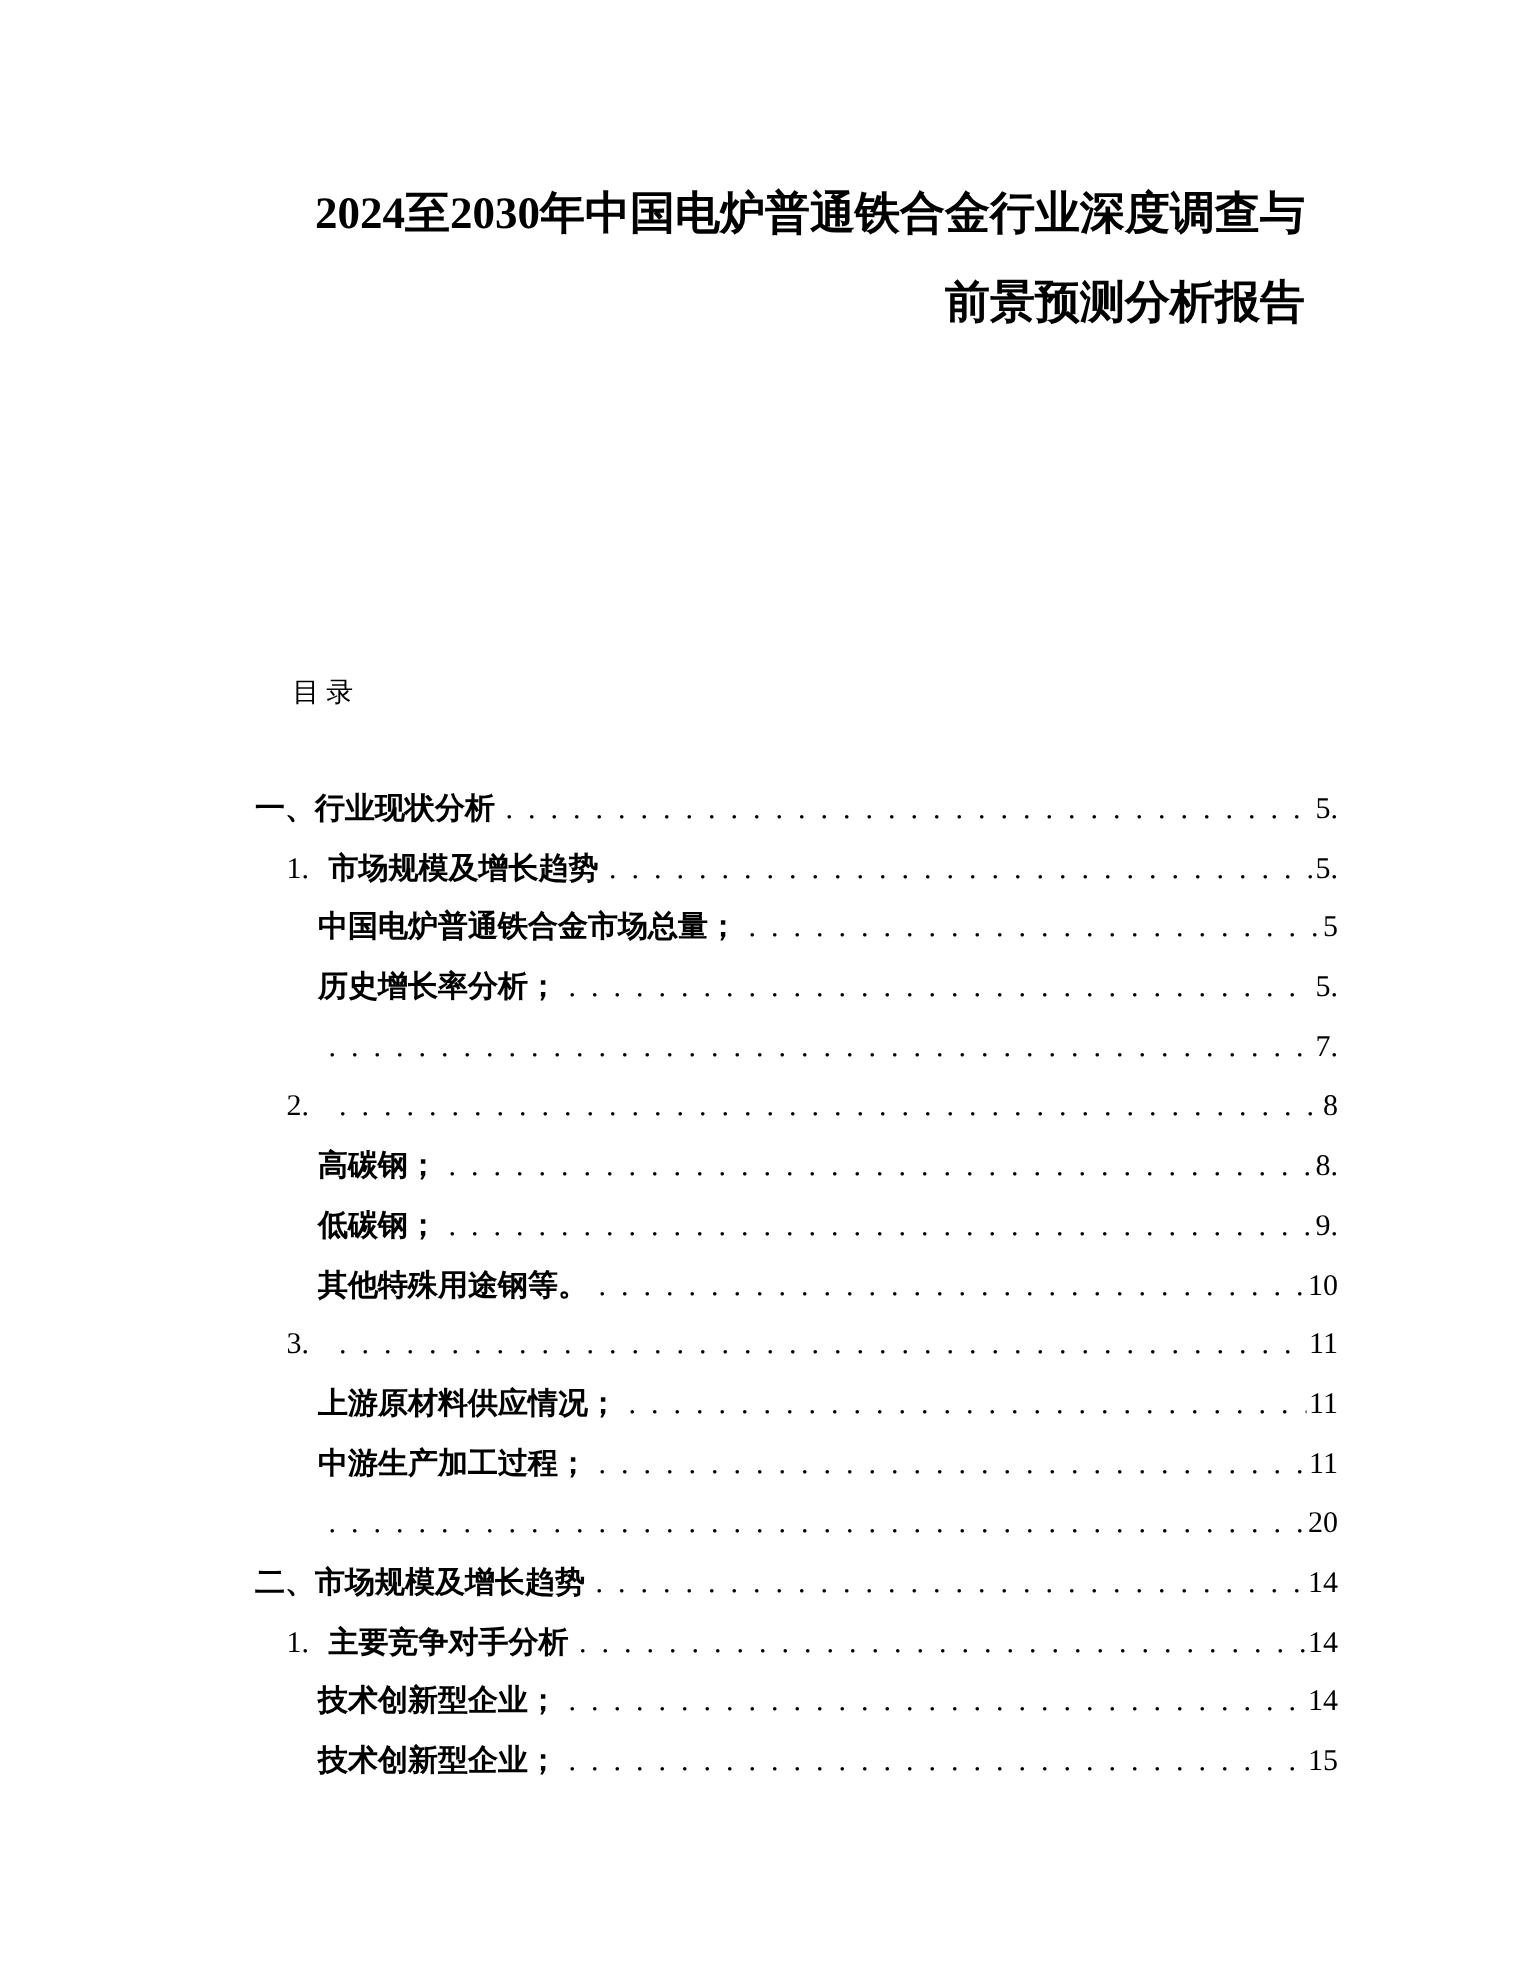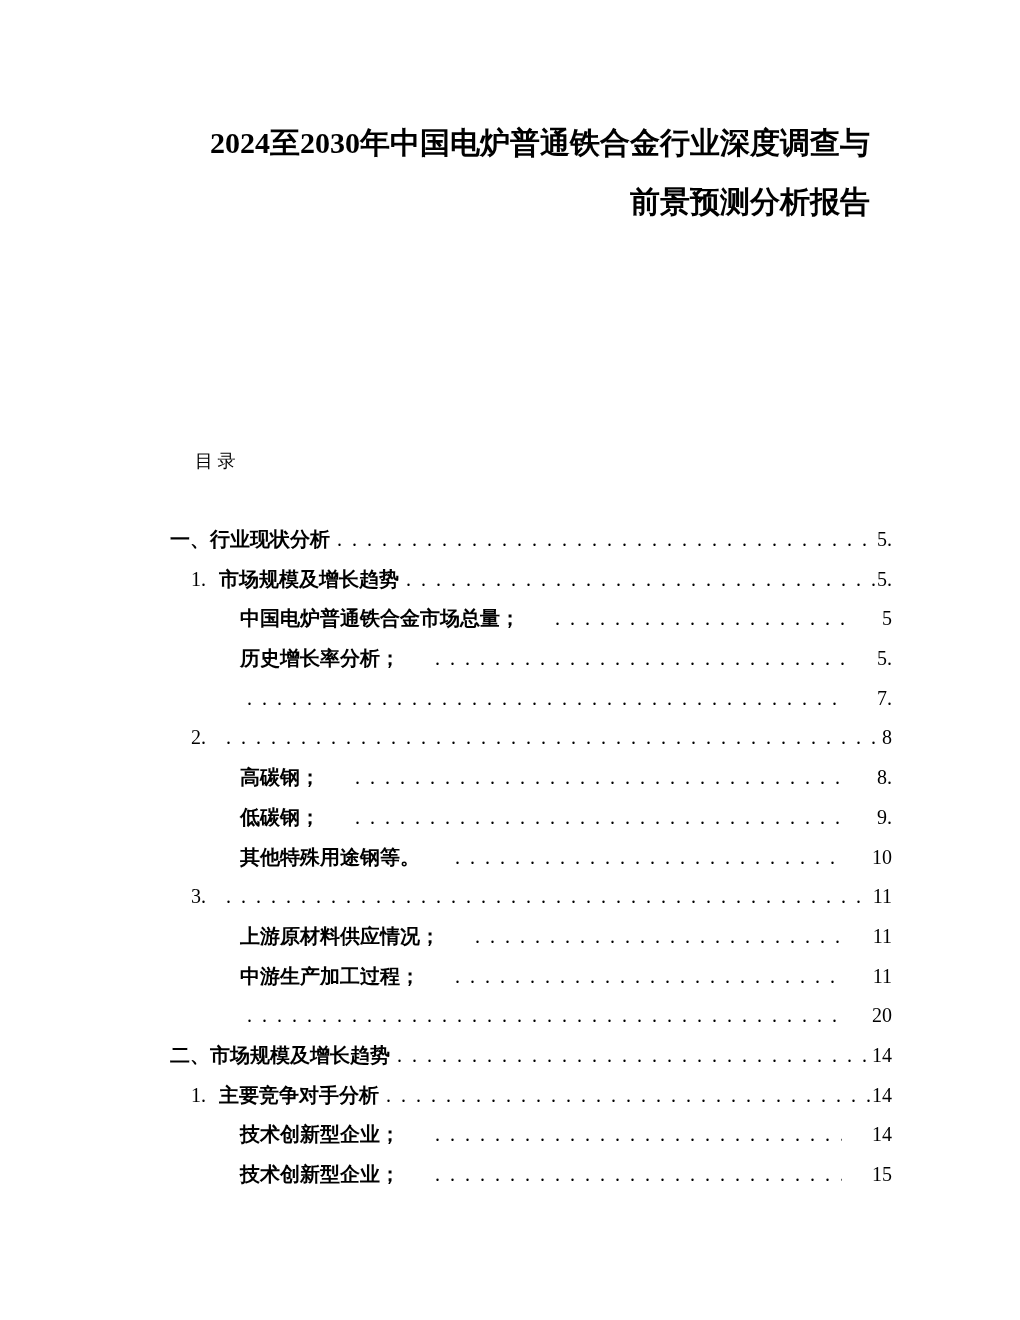--- a/index.html
+++ b/index.html
@@ -45,21 +45,21 @@
   .toc-row {
     display: flex;
     align-items: baseline;
     height: 39.7px;
     line-height: 39.7px;
     font-size: 20px;
     font-weight: bold;
     overflow: hidden;
   }
   .toc-row.lvl2 { padding-left: 21px; }
-  .toc-row.lvl3 { padding-left: 42px; gap: 28px; }
+  .toc-row.lvl3 { padding-left: 42px; }
   .toc-prefix {
     font-weight: normal;
     white-space: nowrap;
   }
   .lvl2 .toc-prefix { margin-right: 13px; }
   .toc-label { white-space: nowrap; }
   .toc-dots {
     flex: 1;
     overflow: hidden;
     white-space: nowrap;

